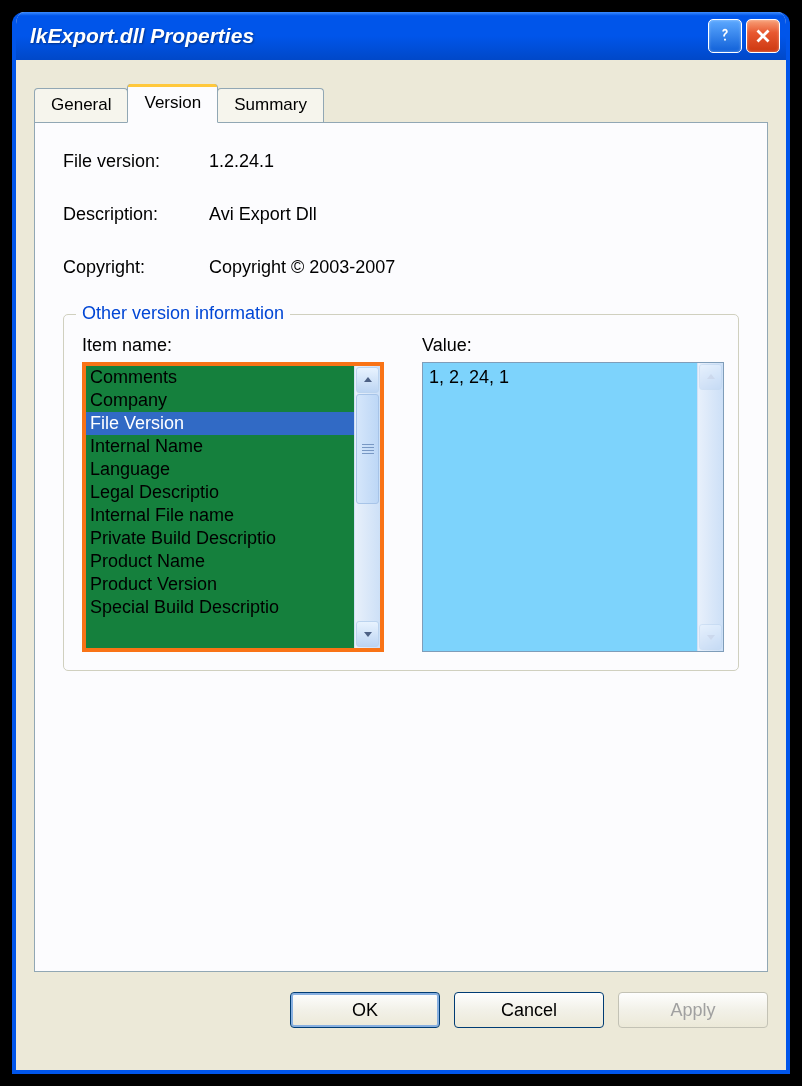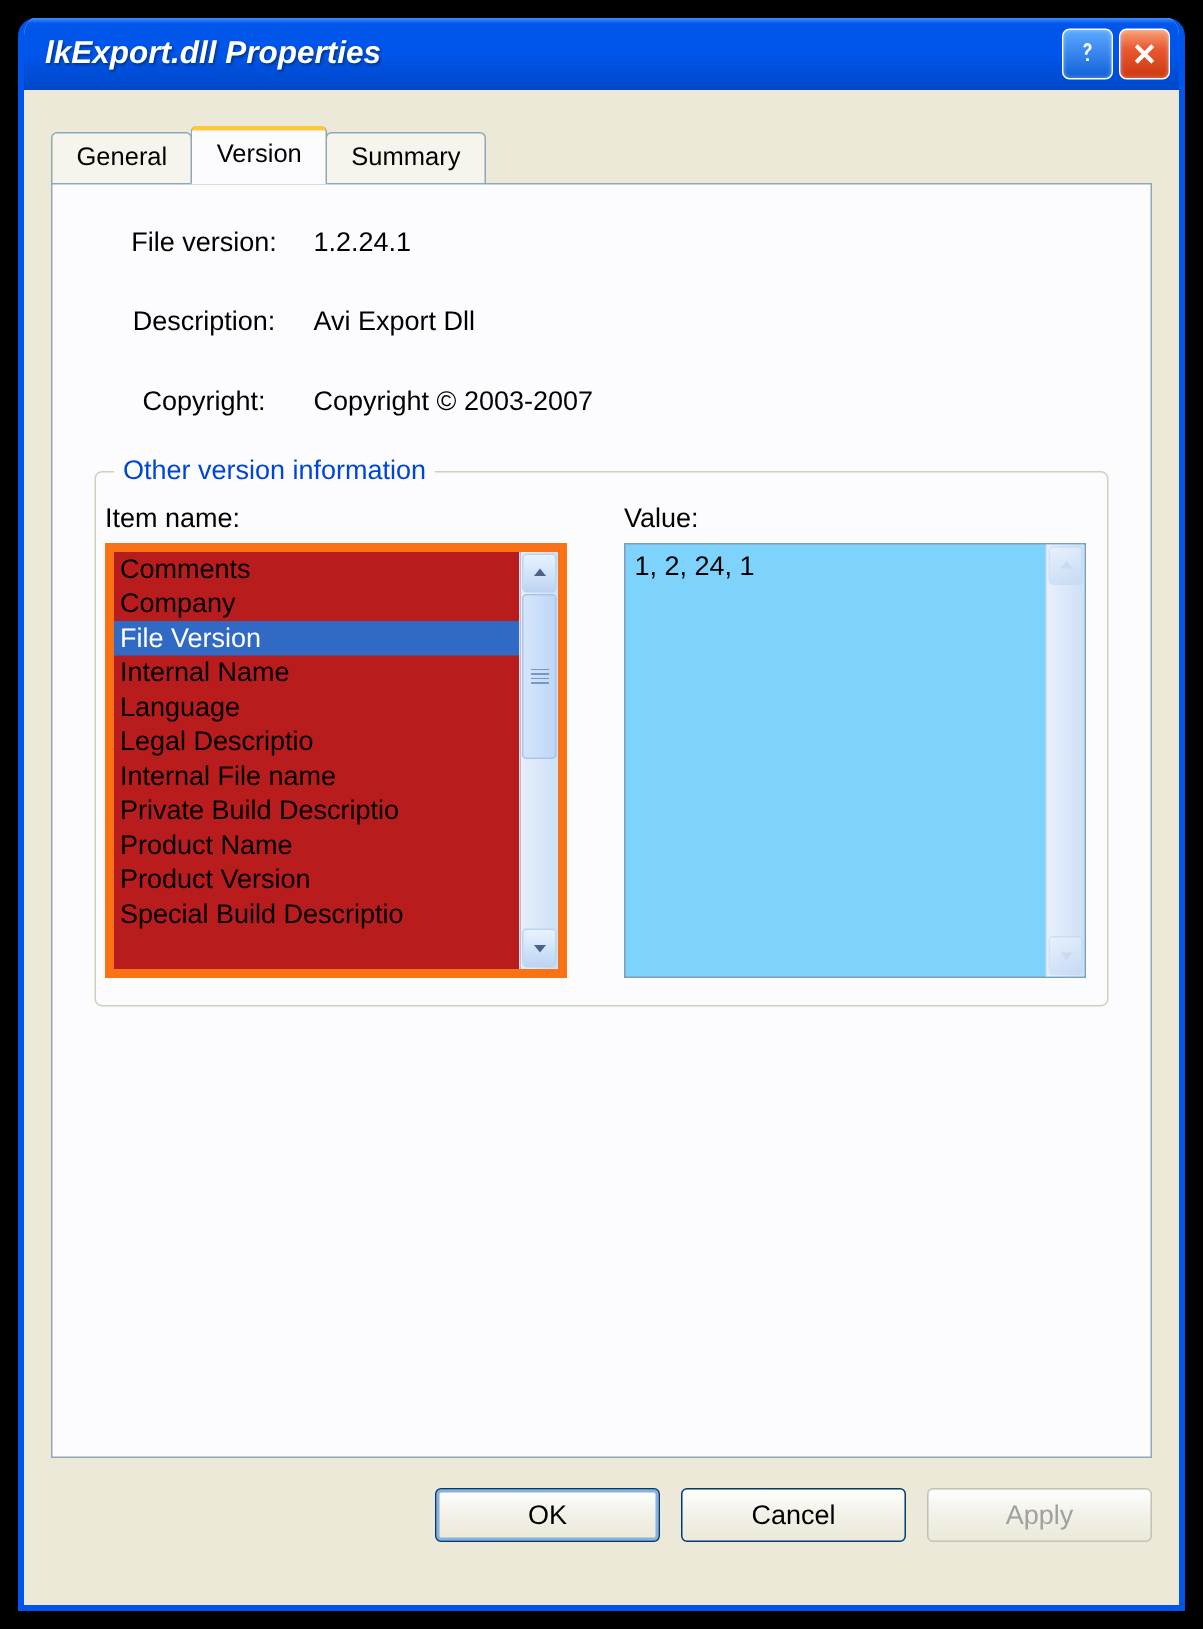--- a/index.html
+++ b/index.html
@@ -111,47 +111,47 @@
   padding: 28px 28px 18px 28px;
   height: 850px;
 }
 .info-grid {
   display: flex;
   flex-direction: column;
   gap: 32px;
   font-size: 18px;
   margin-bottom: 36px;
 }
-.info-row { display: flex; text-align: center; }
+.info-row { display: flex; }
 .info-label { width: 146px; }
 .group-box {
   border: 1px solid #d0d0bf;
   border-radius: 5px;
-  padding: 20px 14px 18px 6px;
+  padding: 20px 14px 18px 18px;
   position: relative;
   margin-top: 1px;
 }
 .group-title {
   position: absolute;
   top: -12px;
   left: 12px;
   background: #fcfcfe;
   padding: 0 6px;
   color: #0046d5;
   font-size: 18px;
 }
 .listbox-row {
   display: flex;
   gap: 38px;
 }
 .listbox-col { flex: 1; display: flex; flex-direction: column; }
 .listbox-col label { font-size: 18px; margin-bottom: 6px; }
 .listbox {
-  border: 6px solid #f97316;
-  background: #b91c1c;
+  border: 4px solid #f97316;
+  background: #15803d;
   height: 290px;
   display: flex;
 }
 .listbox-items {
   flex: 1;
   overflow: hidden;
   font-size: 18px;
 }
 .listbox-items .item {
   padding: 1px 4px;

